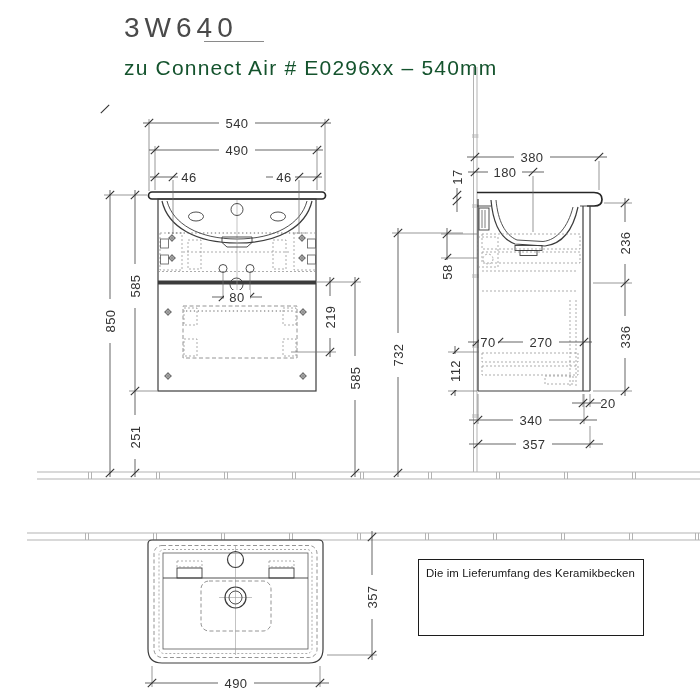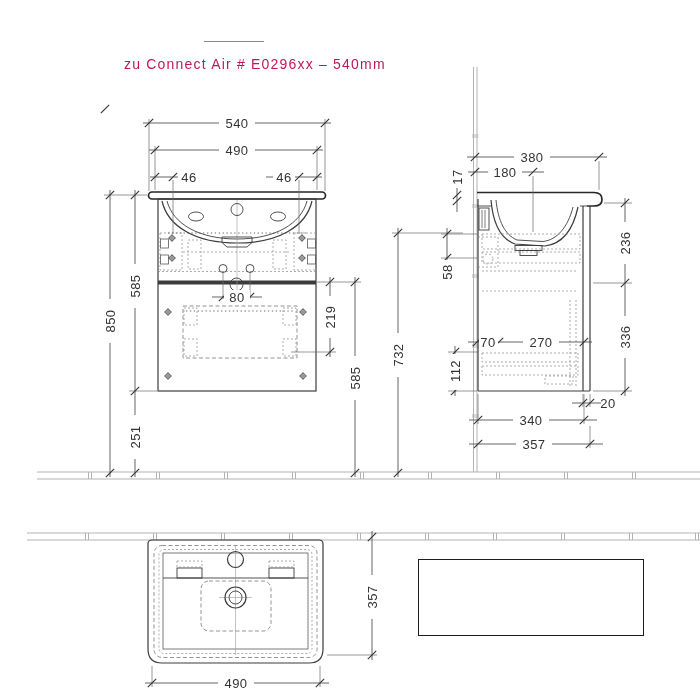--- a/index.html
+++ b/index.html
@@ -2,22 +2,22 @@
 <html><head>
 <meta charset="utf-8">
 <style>
   html,body{margin:0;padding:0;background:#fff;}
   .page{position:relative;width:700px;height:700px;background:#ffffff;overflow:hidden;
         font-family:"Liberation Sans",sans-serif;}
   .title{position:absolute;left:124px;top:12px;font-size:28px;letter-spacing:5px;
          color:#4a4a4a;font-weight:400;}
   .title-underline{position:absolute;left:204px;top:41px;width:60px;height:0;
          border-top:1.6px solid #8a8a8a;}
-  .subtitle{position:absolute;left:124px;top:56px;font-size:14px;letter-spacing:1.2px;
-         color:#be185d;font-weight:400;}
+  .subtitle{position:absolute;left:124px;top:56px;font-size:21px;letter-spacing:1.2px;
+         color:#14532d;font-weight:400;}
   svg{position:absolute;left:0;top:0;}
   .ln{stroke:#3c3c3c;stroke-width:1.2;fill:none;}
   .ln9{stroke:#3c3c3c;stroke-width:0.9;fill:none;}
   .bold{stroke:#262626;stroke-width:1.7;fill:none;}
   .thin{stroke:#5a5a5a;stroke-width:0.8;fill:none;}
   .dim{stroke:#4a4a4a;stroke-width:0.85;fill:none;}
   .ext{stroke:#6a6a6a;stroke-width:0.7;fill:none;}
   .tick{stroke:#333;stroke-width:1.1;fill:none;}
   .dash{stroke:#787878;stroke-width:0.8;fill:none;stroke-dasharray:4 2.5;}
   .dash2{stroke:#8a8a8a;stroke-width:0.7;fill:none;stroke-dasharray:2 2;}
@@ -30,20 +30,21 @@
   .divfill{fill:#3c3c3c;}
   .note-box{position:absolute;left:418px;top:559px;width:212px;height:64px;
      border:1.6px solid #1c1c1c;padding:6px 5px 5px 7px;font-size:11.4px;line-height:15px;
      color:#191919;letter-spacing:0.1px;font-weight:500;}
 </style>
 </head>
 <body>
 
 <div class="page">
 
+  <div class="title">3W640</div>
   <div class="title-underline"></div>
   <div class="subtitle">zu Connect Air # E0296xx – 540mm</div>
 
   <svg width="700" height="700" viewBox="0 0 700 700">
     <defs>
       <path id="tk" d="M-4.2 4.2 L4.2 -4.2"></path>
       <g id="screw">
           <circle r="2.4" class="ln9"></circle>
           <path class="thin" d="M-4 0 H4 M0 -4 V4"></path>
         </g>
@@ -375,15 +376,16 @@
       <use href="#tk" class="tick" x="152" y="683"></use>
         <use href="#tk" class="tick" x="320" y="683"></use>
       <rect class="lblbg" x="365" y="575" width="14" height="44"></rect>
       <text class="lbl" transform="rotate(-90 372 597)" x="372" y="597">357</text>
       <rect class="lblbg" x="218" y="676" width="36" height="14"></rect>
       <text class="lbl" x="236" y="683">490</text>
     </g>
   </svg>
 
   <div class="note-box">
+    <div>Die im Lieferumfang des Keramikbecken</div>
   </div>
 
 </div>
 
 </body></html>

